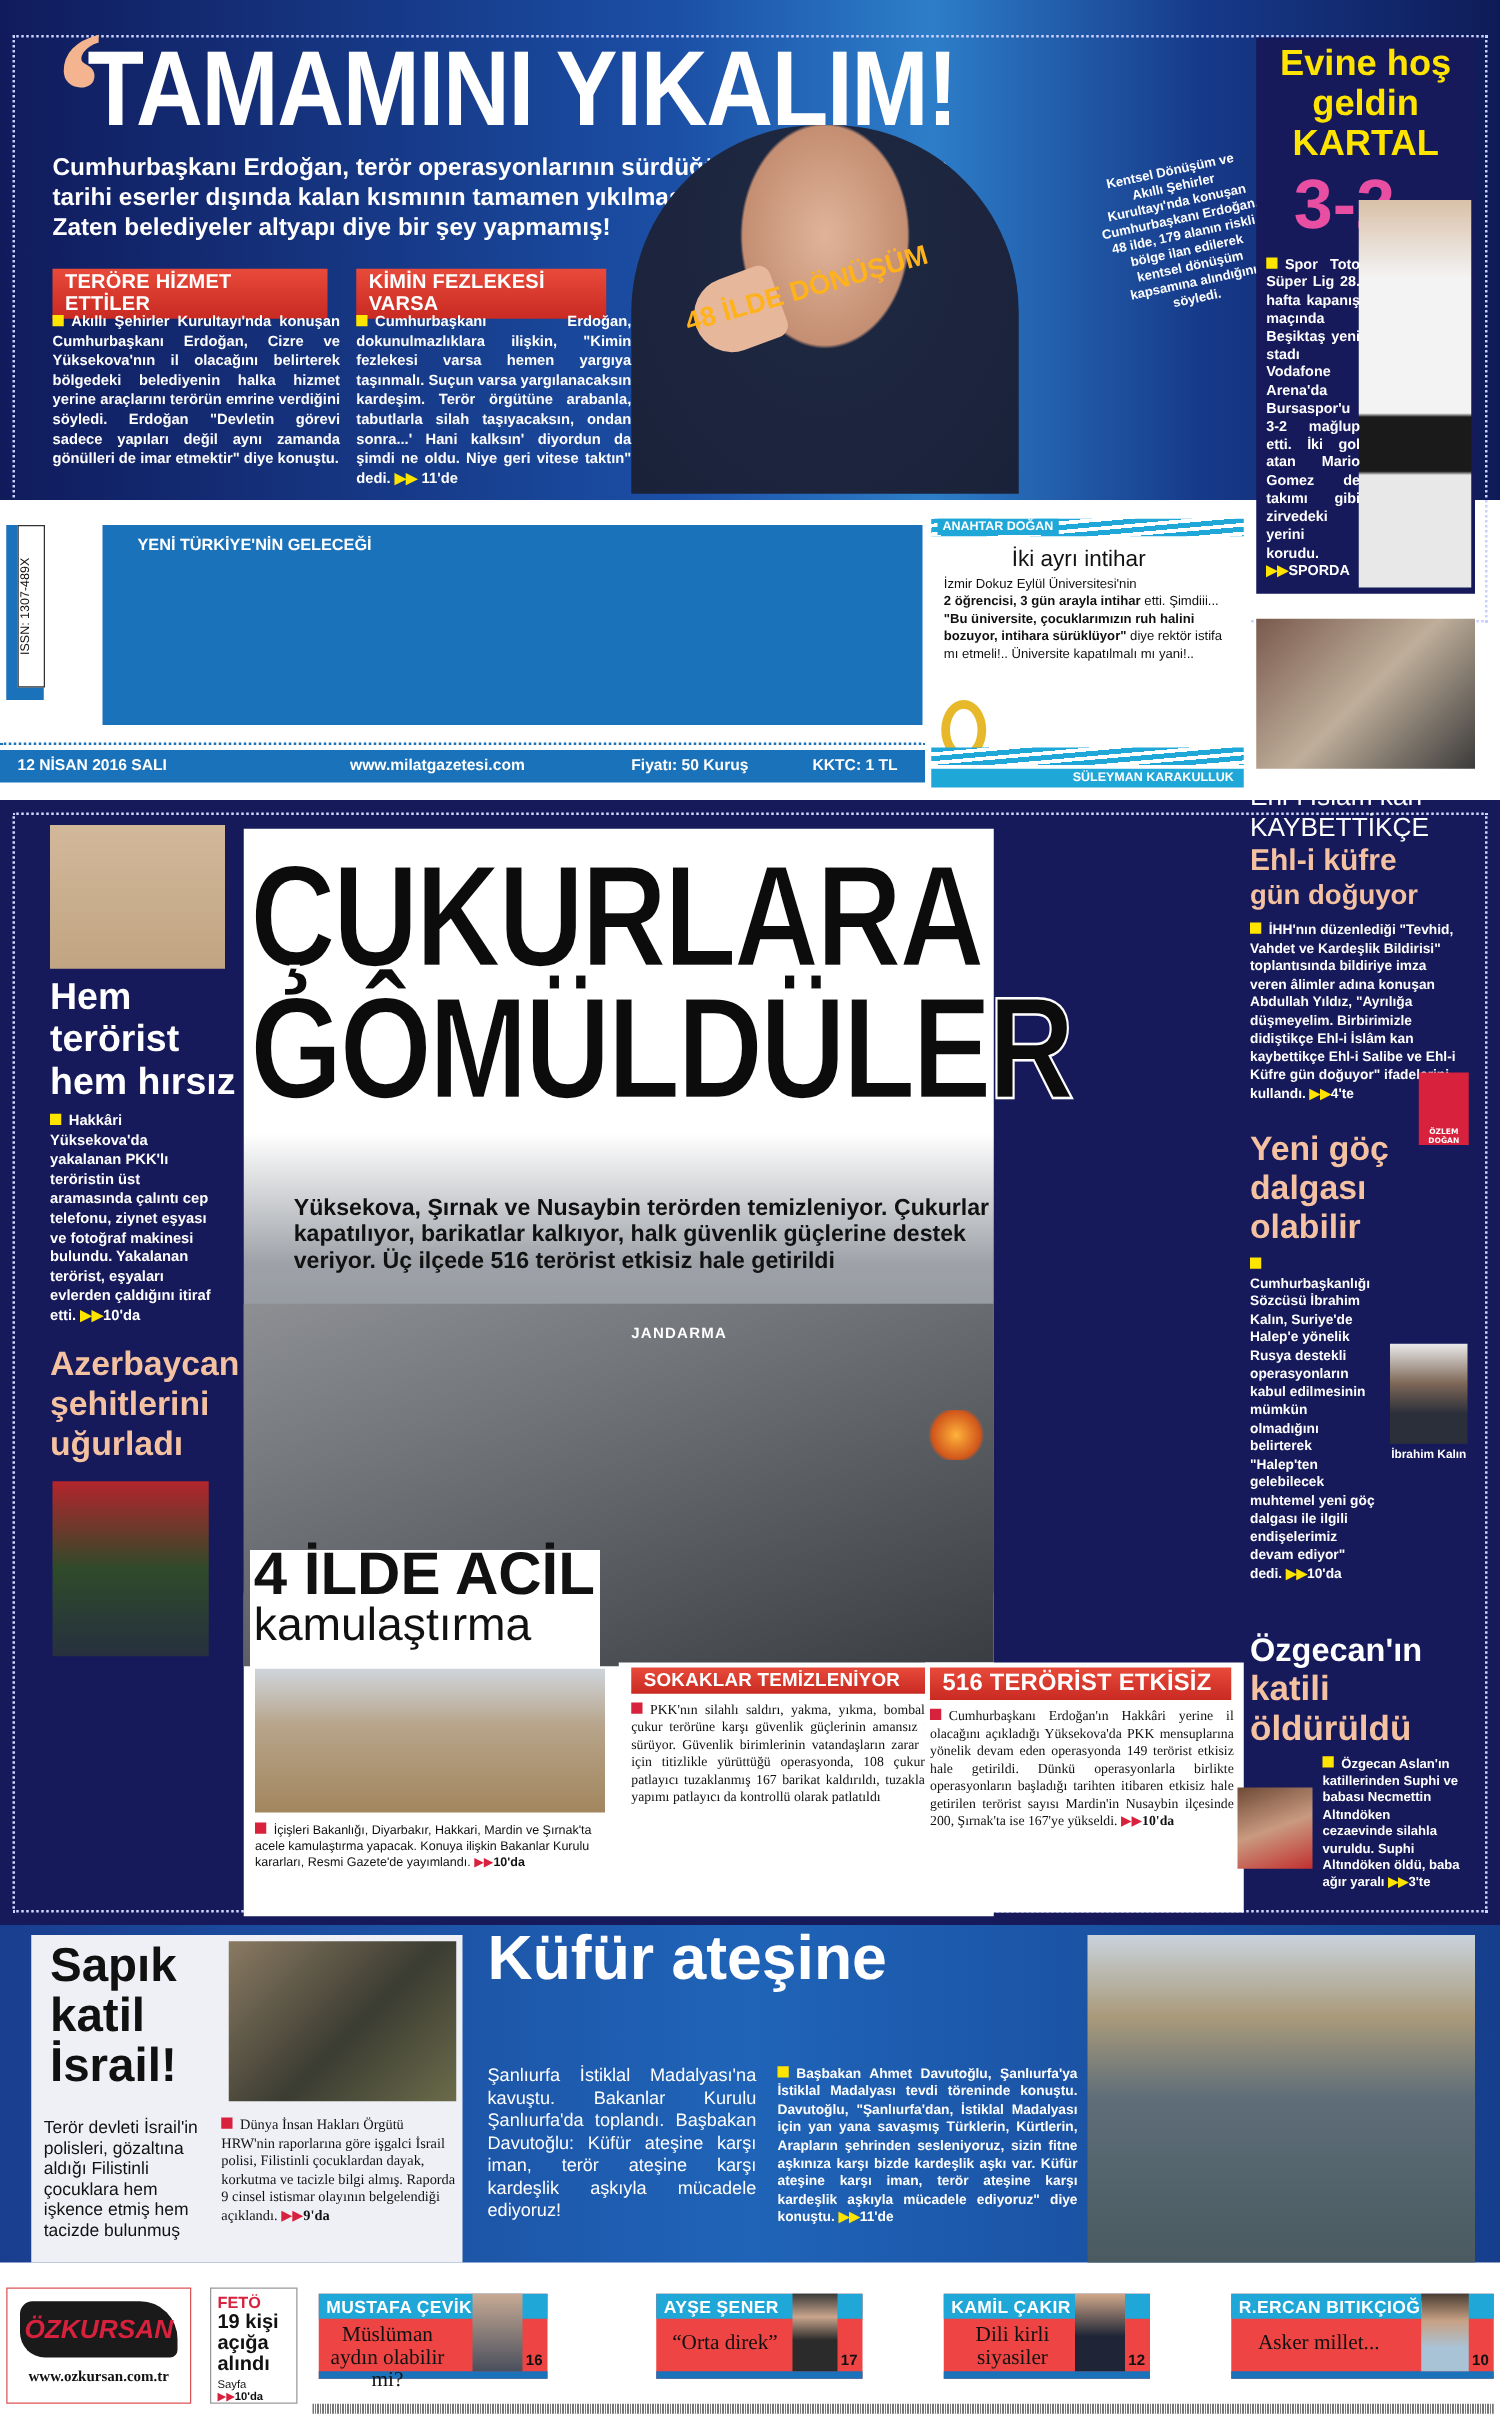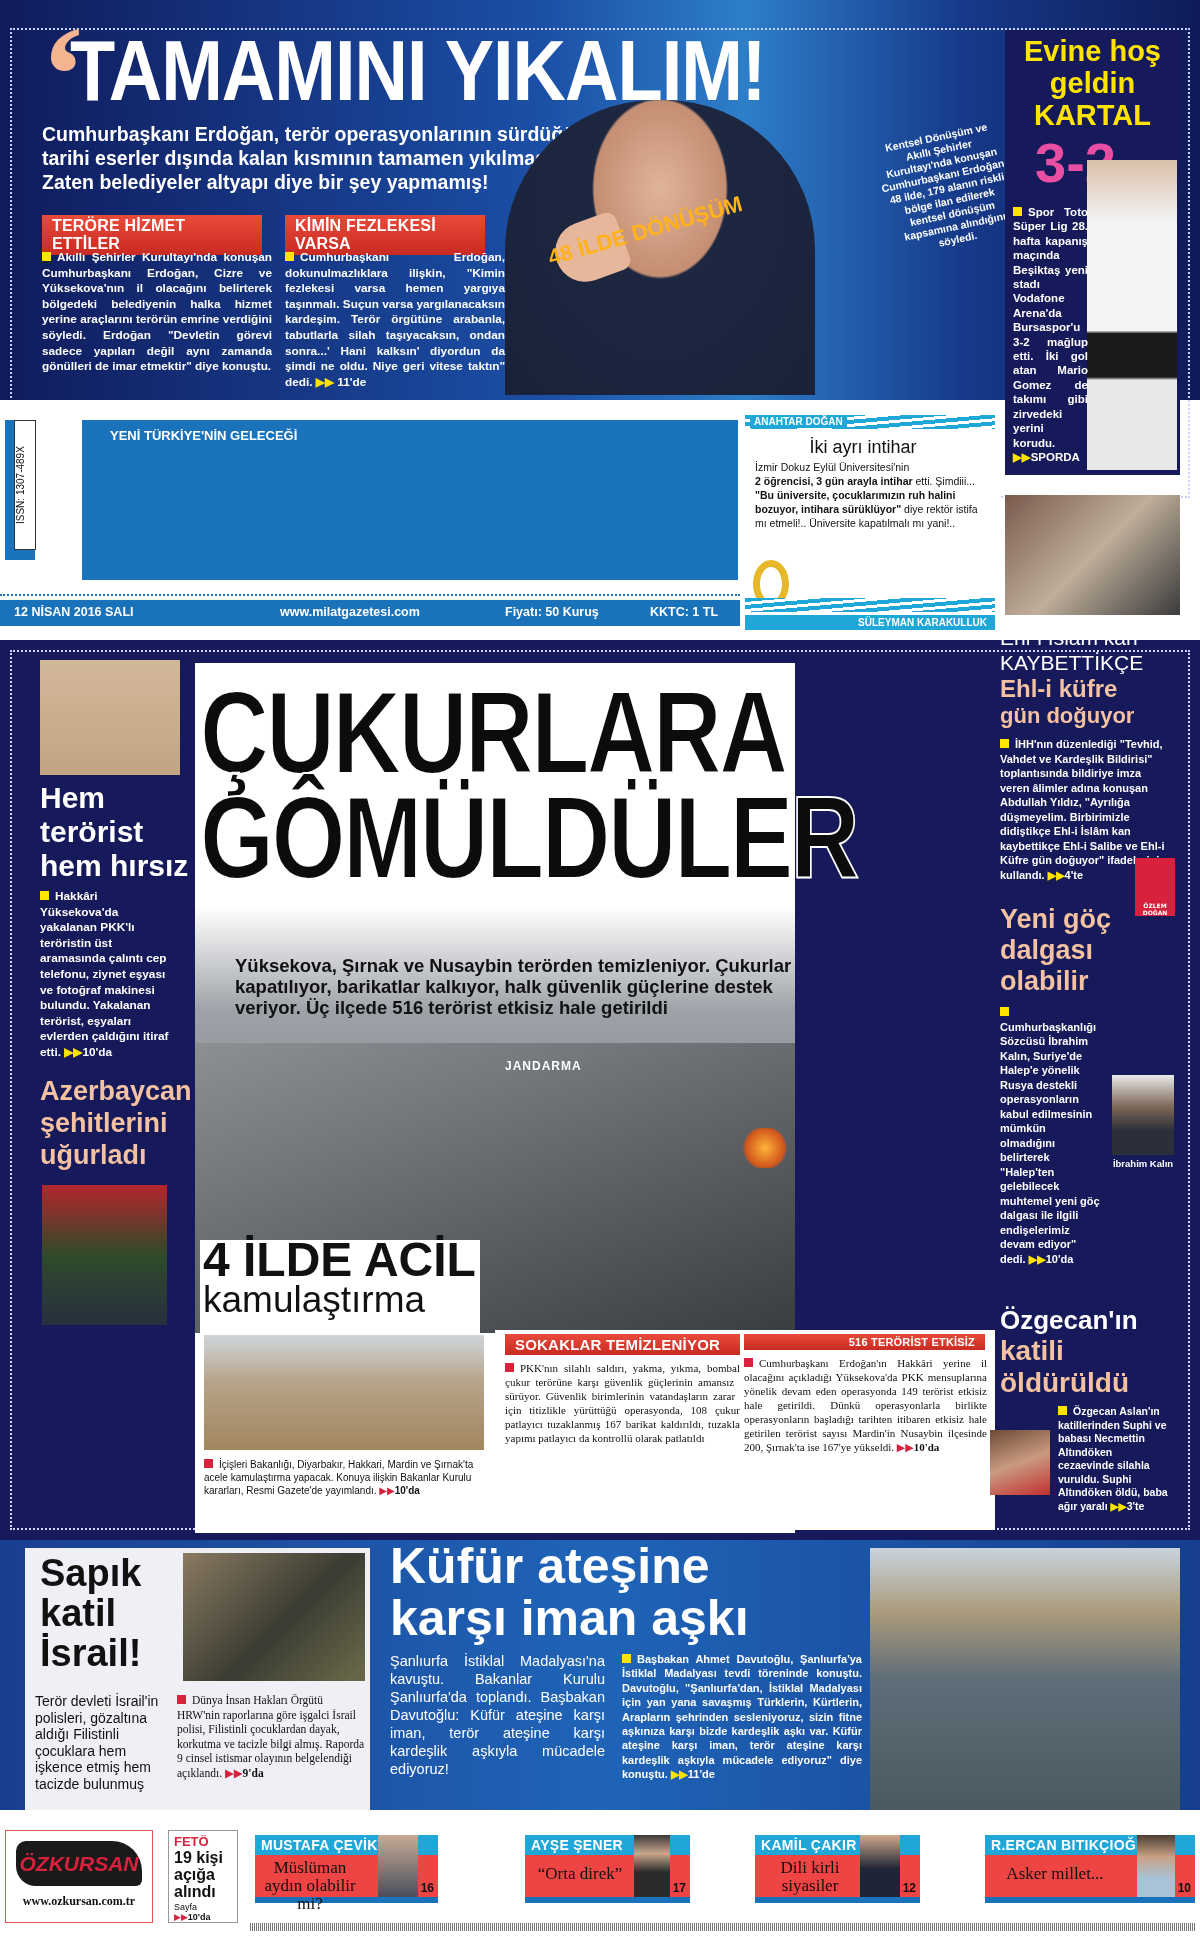--- a/index.html
+++ b/index.html
@@ -119,21 +119,21 @@
   <div style="font-family:'Liberation Sans',sans-serif;font-size:37px;line-height:40px;padding-left:3px">kamulaştırma</div>
   <div class="photo" style="margin:15px 0 0 4px;width:280px;height:115px;background:linear-gradient(180deg,#cfd5db,#b7a48a 40%,#a2865e)"></div>
   <div style="font-family:'Liberation Sans',sans-serif;font-size:10px;line-height:13px;padding:8px 4px 0 4px"><span class="sqr"></span><span>İçişleri Bakanlığı, Diyarbakır, Hakkari, Mardin ve Şırnak'ta acele kamulaştırma yapacak. Konuya ilişkin Bakanlar Kurulu kararları, Resmi Gazete'de yayımlandı.</span> <span style="color:#d7213d">▶▶</span><b>10'da</b></div>
 </div>
 
 <div class="abs" style="left:495px;top:1330px;width:300px;height:200px;background:#fff">
   <div class="redbar" style="margin:4px 6px 0 10px;font-size:15px">SOKAKLAR TEMİZLENİYOR</div>
   <div class="serif" style="font-size:11px;line-height:14px;padding:6px 6px 0 10px;text-align:justify"><span class="sqr"></span><span>PKK'nın silahlı saldırı, yakma, yıkma, bombalı tuzak ve çukur terörüne karşı güvenlik güçlerinin amansız mücadelesi sürüyor. Güvenlik birimlerinin vatandaşların zarar görmemesi için titizlikle yürüttüğü operasyonda, 108 çukur kapatıldı, patlayıcı tuzaklanmış 167 barikat kaldırıldı, tuzaklanan 221 el yapımı patlayıcı da kontrollü olarak patlatıldı</span></div>
 </div>
 <div class="abs" style="left:740px;top:1330px;width:255px;height:200px;background:#fff">
-  <div class="redbar" style="margin:4px 10px 0 4px;font-size:11px;text-align:right">516 TERÖRİST ETKİSİZ</div>
+  <div class="redbar" style="margin:4px 10px 0 4px;font-size:19px;text-align:left">516 TERÖRİST ETKİSİZ</div>
   <div class="serif" style="font-size:11px;line-height:14px;padding:6px 8px 0 4px;text-align:justify"><span class="sqr"></span><span>Cumhurbaşkanı Erdoğan'ın Hakkâri yerine il olacağını açıkladığı Yüksekova'da PKK mensuplarına yönelik devam eden operasyonda 149 terörist etkisiz hale getirildi. Dünkü operasyonlarla birlikte operasyonların başladığı tarihten itibaren etkisiz hale getirilen terörist sayısı Mardin'in Nusaybin ilçesinde 200, Şırnak'ta ise 167'ye yükseldi.</span> <span style="color:#d7213d">▶▶</span><b>10'da</b></div>
 </div>
 
 <div class="abs rightcol">
   <div style="font-family:'Liberation Sans',sans-serif;font-size:21px;line-height:25px">Ehl-i İslam kan</div>
   <div style="font-family:'Liberation Sans',sans-serif;font-size:21px;line-height:25px">KAYBETTİKÇE</div>
   <div class="peach" style="font-size:24px;line-height:28px">Ehl-i küfre</div>
   <div class="peach" style="font-size:22px;line-height:26px">gün doğuyor</div>
   <div class="bul" style="margin-top:8px;font-size:11px;line-height:14.5px;text-align:left;width:165px"><span class="sq"></span><span>İHH'nın düzenlediği "Tevhid, Vahdet ve Kardeşlik Bildirisi" toplantısında bildiriye imza veren âlimler adına konuşan Abdullah Yıldız, "Ayrılığa düşmeyelim. Birbirimizle didiştikçe Ehl-i İslâm kan kaybettikçe Ehl-i Salibe ve Ehl-i Küfre gün doğuyor" ifadelerini kullandı.</span> <span style="color:#ffe400">▶▶</span><span>4'te</span></div>
   <div style="position:absolute;left:135px;top:233px;width:40px;height:58px;background:#d7213d;color:#fff;font-size:6px;text-align:center;padding-top:44px;font-weight:700"><span>ÖZLEM DOĞAN</span></div>
@@ -153,21 +153,20 @@
 <div class="abs bottom"></div>
 <div class="abs" style="left:25px;top:1548px;width:345px;height:262px;background:#eef0f6">
   <div style="position:absolute;left:15px;top:5px;width:150px;font-family:'Liberation Sans',sans-serif;font-weight:900;font-size:38px;line-height:40px">Sapık katil İsrail!</div>
   <div class="photo" style="position:absolute;left:158px;top:5px;width:182px;height:128px;background:linear-gradient(135deg,#8a7a62,#3b3c32 55%,#6b6b4a)"></div>
   <div style="position:absolute;left:10px;top:145px;width:135px;font-family:'Liberation Sans',sans-serif;font-size:14px;line-height:16.6px;text-align:left">Terör devleti İsrail'in polisleri, gözaltına aldığı Filistinli çocuklara hem işkence etmiş hem tacizde bulunmuş</div>
   <div class="serif" style="position:absolute;left:152px;top:145px;width:190px;font-size:11.5px;line-height:14.5px"><span class="sqr"></span><span>Dünya İnsan Hakları Örgütü HRW'nin raporlarına göre işgalci İsrail polisi, Filistinli çocuklardan dayak, korkutma ve tacizle bilgi almış. Raporda 9 cinsel istismar olayının belgelendiği açıklandı.</span> <span style="color:#d7213d">▶▶</span><b>9'da</b></div>
 </div>
 
 <div class="abs" style="left:390px;top:1540px;width:475px;color:#fff">
   <div style="font-family:'Liberation Sans',sans-serif;font-weight:900;font-size:50px;line-height:52px;white-space:nowrap">Küfür ateşine</div>
-  <div style="font-family:'Liberation Sans',sans-serif;font-weight:900;font-size:50px;line-height:52px;white-space:nowrap">karşı iman aşkı</div>
   <div style="position:absolute;left:0;top:112px;width:215px;font-family:'Liberation Sans',sans-serif;font-size:14.5px;line-height:18px;text-align:justify">Şanlıurfa İstiklal Madalyası'na kavuştu. Bakanlar Kurulu Şanlıurfa'da toplandı. Başbakan Davutoğlu: Küfür ateşine karşı iman, terör ateşine karşı kardeşlik aşkıyla mücadele ediyoruz!</div>
   <div class="bul" style="position:absolute;left:232px;top:112px;width:240px;font-size:11px;line-height:14.4px"><span class="sq"></span><span>Başbakan Ahmet Davutoğlu, Şanlıurfa'ya İstiklal Madalyası tevdi töreninde konuştu. Davutoğlu, "Şanlıurfa'dan, İstiklal Madalyası için yan yana savaşmış Türklerin, Kürtlerin, Arapların şehrinden sesleniyoruz, sizin fitne aşkınıza karşı bizde kardeşlik aşkı var. Küfür ateşine karşı iman, terör ateşine karşı kardeşlik aşkıyla mücadele ediyoruz" diye konuştu.</span> <span style="color:#ffe400">▶▶</span><span>11'de</span></div>
 </div>
 <div class="abs photo" style="left:870px;top:1548px;width:310px;height:262px;background:linear-gradient(180deg,#c9d3dc 0%,#a99a7a 25%,#5e6d78 50%,#4a5a60 100%)"></div>
 
 <div class="abs cols">
   <div style="position:absolute;left:5px;top:15px;width:148px;height:93px;border:1px solid #d55;background:#fff">
     <div style="margin:10px 10px 0 10px;height:45px;background:#1a1a1a;color:#d7213d;font-weight:900;font-style:italic;font-family:'Liberation Sans',sans-serif;font-size:21px;text-align:center;line-height:45px;border-radius:10px 30px 6px 20px">ÖZKURSAN</div>
     <div class="serif" style="font-weight:700;font-size:12px;text-align:center;margin-top:8px">www.ozkursan.com.tr</div>
   </div>

